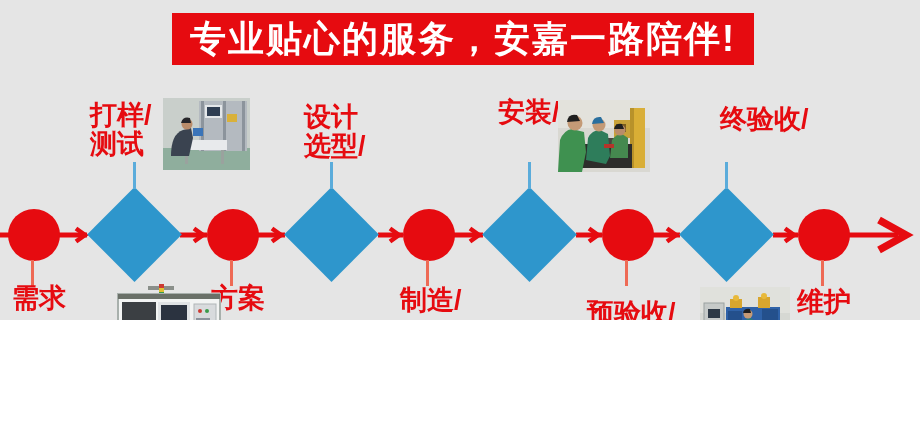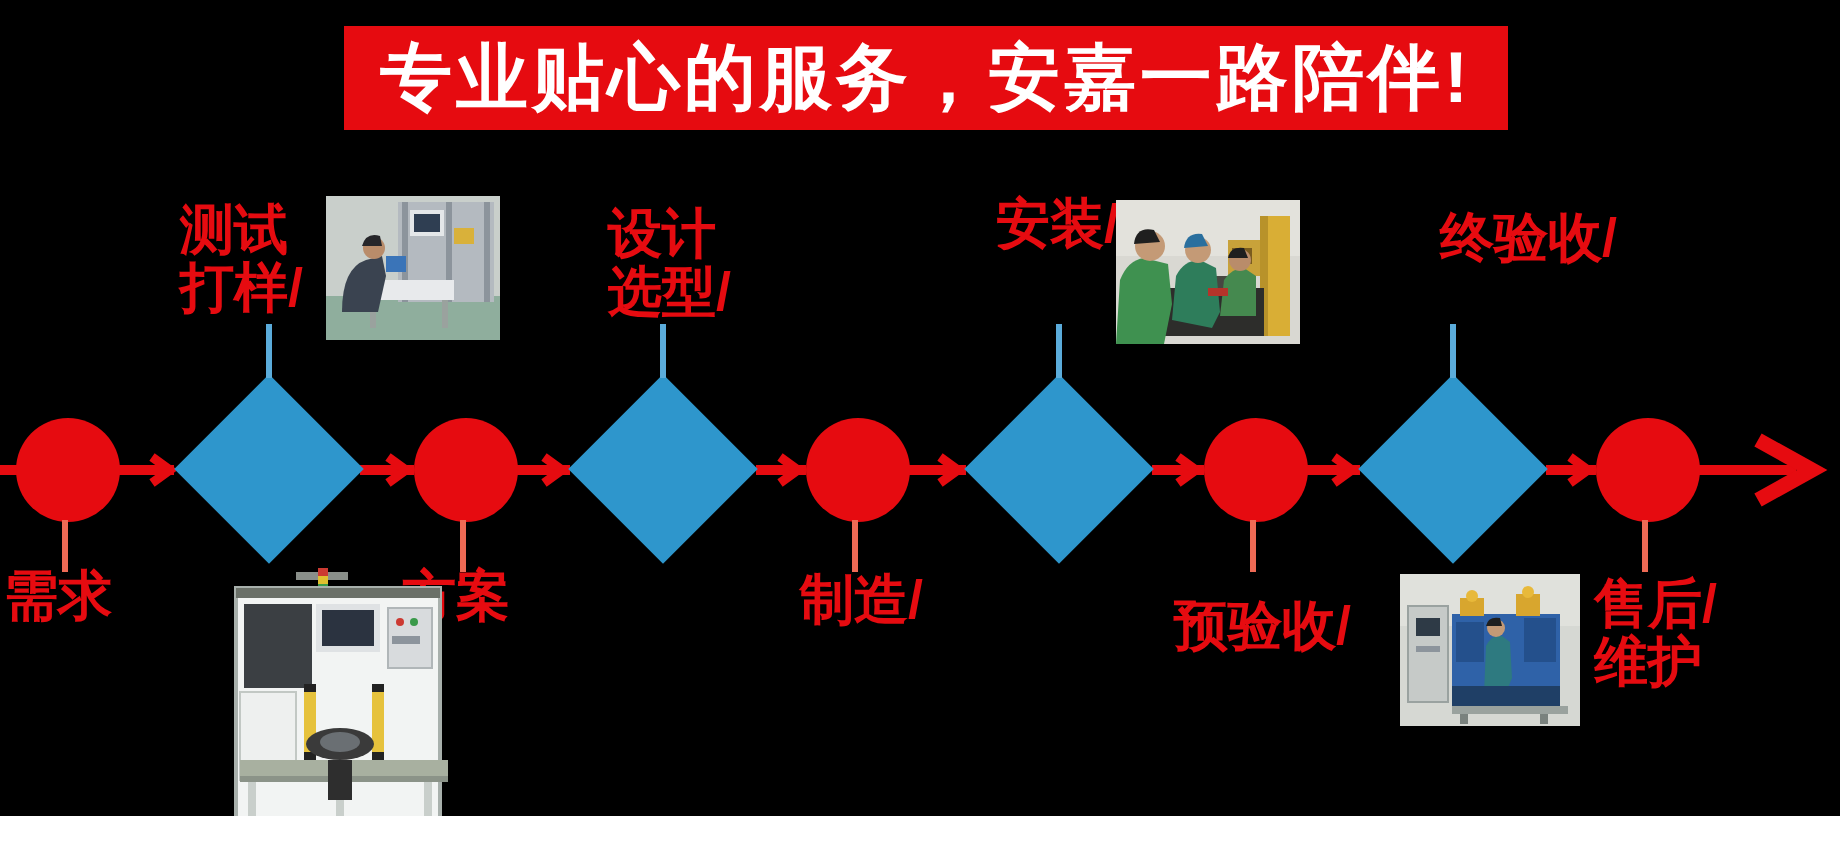--- a/index.html
+++ b/index.html
@@ -1,17 +1,17 @@
 <!DOCTYPE html>
 <html><head>
 <meta charset="utf-8">
 <style>
   html,body{margin:0;padding:0;background:#ffffff;}
   .stage{
-    position:relative;width:920px;height:408px;background:#000000;
+    position:relative;width:920px;height:320px;background:#e5e5e5;
     overflow:hidden;font-family:"Liberation Sans","DejaVu Sans",sans-serif;
   }
   .banner{
     position:absolute;left:172px;top:13px;width:582px;height:52px;
     background:#e60b10;color:#ffffff;display:flex;align-items:center;justify-content:center;
     font-size:36px;font-weight:bold;letter-spacing:2px;white-space:nowrap;
   }
   .arrow-layer{position:absolute;left:0;top:0;width:920px;height:426px;}
   .node-circle{
     position:absolute;width:52px;height:52px;border-radius:50%;
@@ -22,21 +22,21 @@
     transform:rotate(45deg);top:201px;
   }
   .stem{position:absolute;width:3px;}
   .stem-down{background:#ee6a55;top:260px;height:26px;}
   .stem-up{background:#5bacdb;top:162px;height:27px;}
   .flow-label{
     position:absolute;color:#e60b10;font-weight:bold;font-size:27px;line-height:1.08;
     white-space:nowrap;
   }
   .flow-label span{display:block;}
-  .label-center{text-align:left;}
+  .label-center{text-align:right;}
   .photo{position:absolute;display:block;}
 </style>
 </head>
 <body>
 
 <div class="stage">
 
   <div class="banner">专业贴心的服务，安嘉一路陪伴!</div>
 
   <svg class="arrow-layer" width="920" height="426" viewBox="0 0 920 426">
@@ -67,22 +67,22 @@
 
   <div class="node-circle" style="left:8px"></div>
   <div class="stem stem-down" style="left:31px"></div>
   <div class="flow-label label-center" style="left:2px;top:284px;width:64px">
     <span>需求</span>
   </div>
 
   <div class="node-diamond" style="left:101px"></div>
   <div class="stem stem-up" style="left:133px"></div>
   <div class="flow-label" style="left:90px;top:101px">
+    <span>打样/</span>
     <span>测试</span>
-    <span>打样/</span>
   </div>
 
   <div class="node-circle" style="left:207px"></div>
   <div class="stem stem-down" style="left:230px"></div>
   <div class="flow-label label-center" style="left:201px;top:284px;width:64px">
     <span>方案</span>
   </div>
 
   <div class="node-diamond" style="left:298px"></div>
   <div class="stem stem-up" style="left:330px"></div>
@@ -111,21 +111,20 @@
 
   <div class="node-diamond" style="left:693px"></div>
   <div class="stem stem-up" style="left:725px"></div>
   <div class="flow-label" style="left:720px;top:105px">
     <span>终验收/</span>
   </div>
 
   <div class="node-circle" style="left:798px"></div>
   <div class="stem stem-down" style="left:821px"></div>
   <div class="flow-label" style="left:797px;top:288px">
-    <span>售后/</span>
     <span>维护</span>
   </div>
 
   <svg class="photo" style="left:163px;top:98px" width="87" height="72" viewBox="0 0 87 72">
     <rect width="87" height="72" fill="#c9cfcb"></rect>
     <rect y="50" width="87" height="22" fill="#8fae9d"></rect>
     <rect x="36" y="3" width="48" height="50" fill="#b4bac0"></rect>
     <rect x="38" y="3" width="3" height="50" fill="#8c949c"></rect>
     <rect x="60" y="3" width="3" height="50" fill="#8c949c"></rect>
     <rect x="79" y="3" width="3" height="50" fill="#8c949c"></rect>

